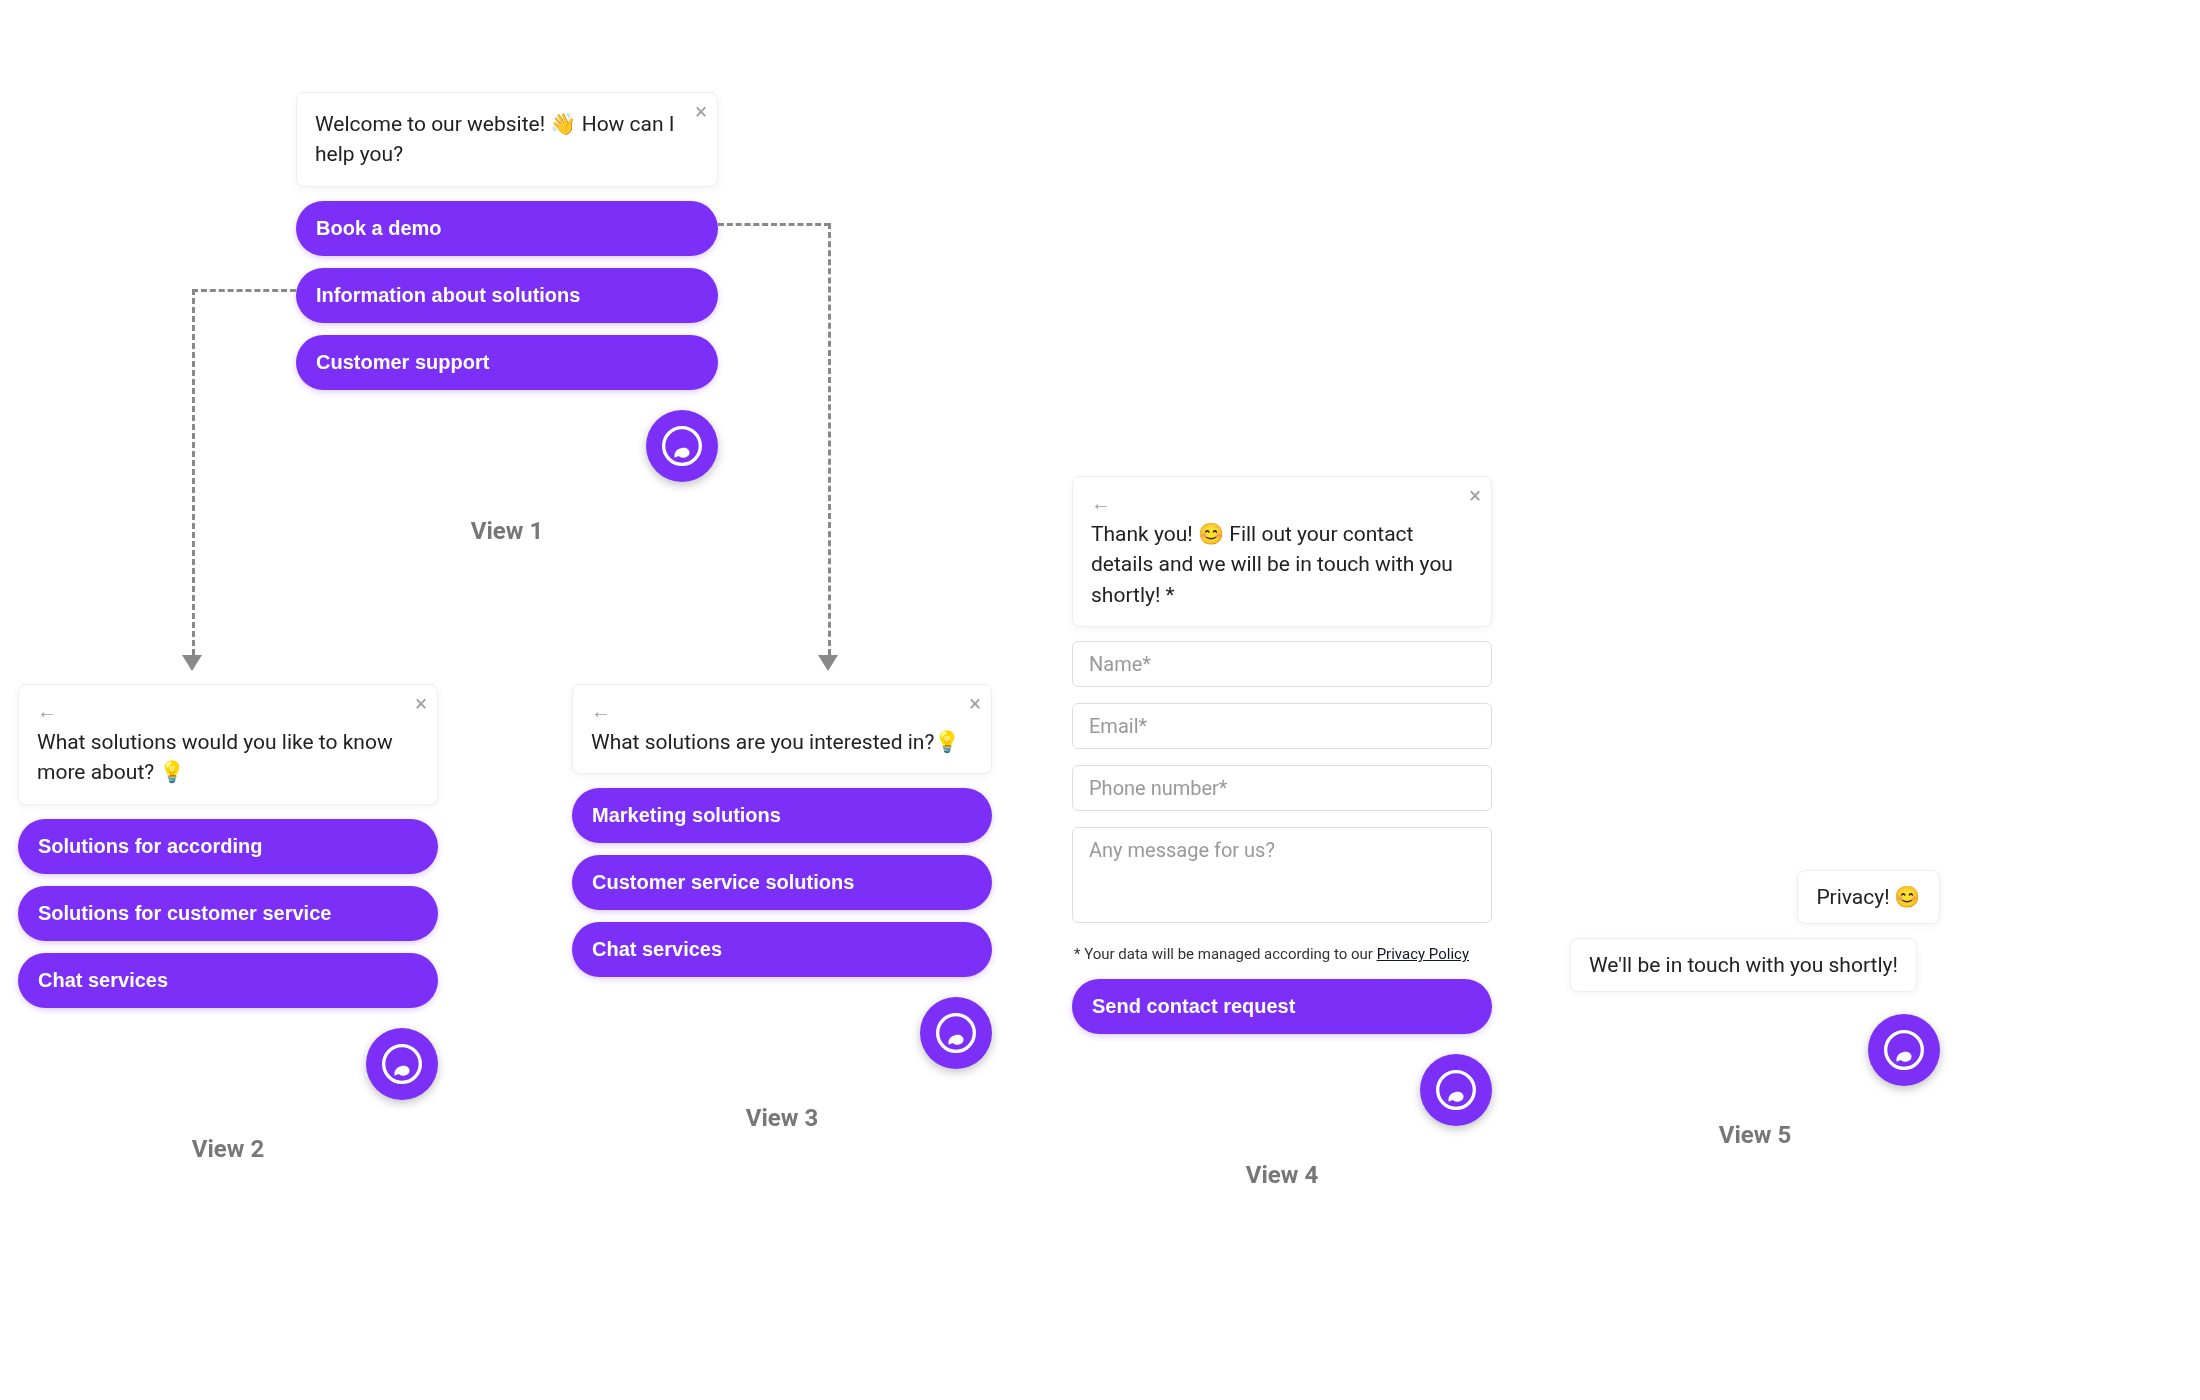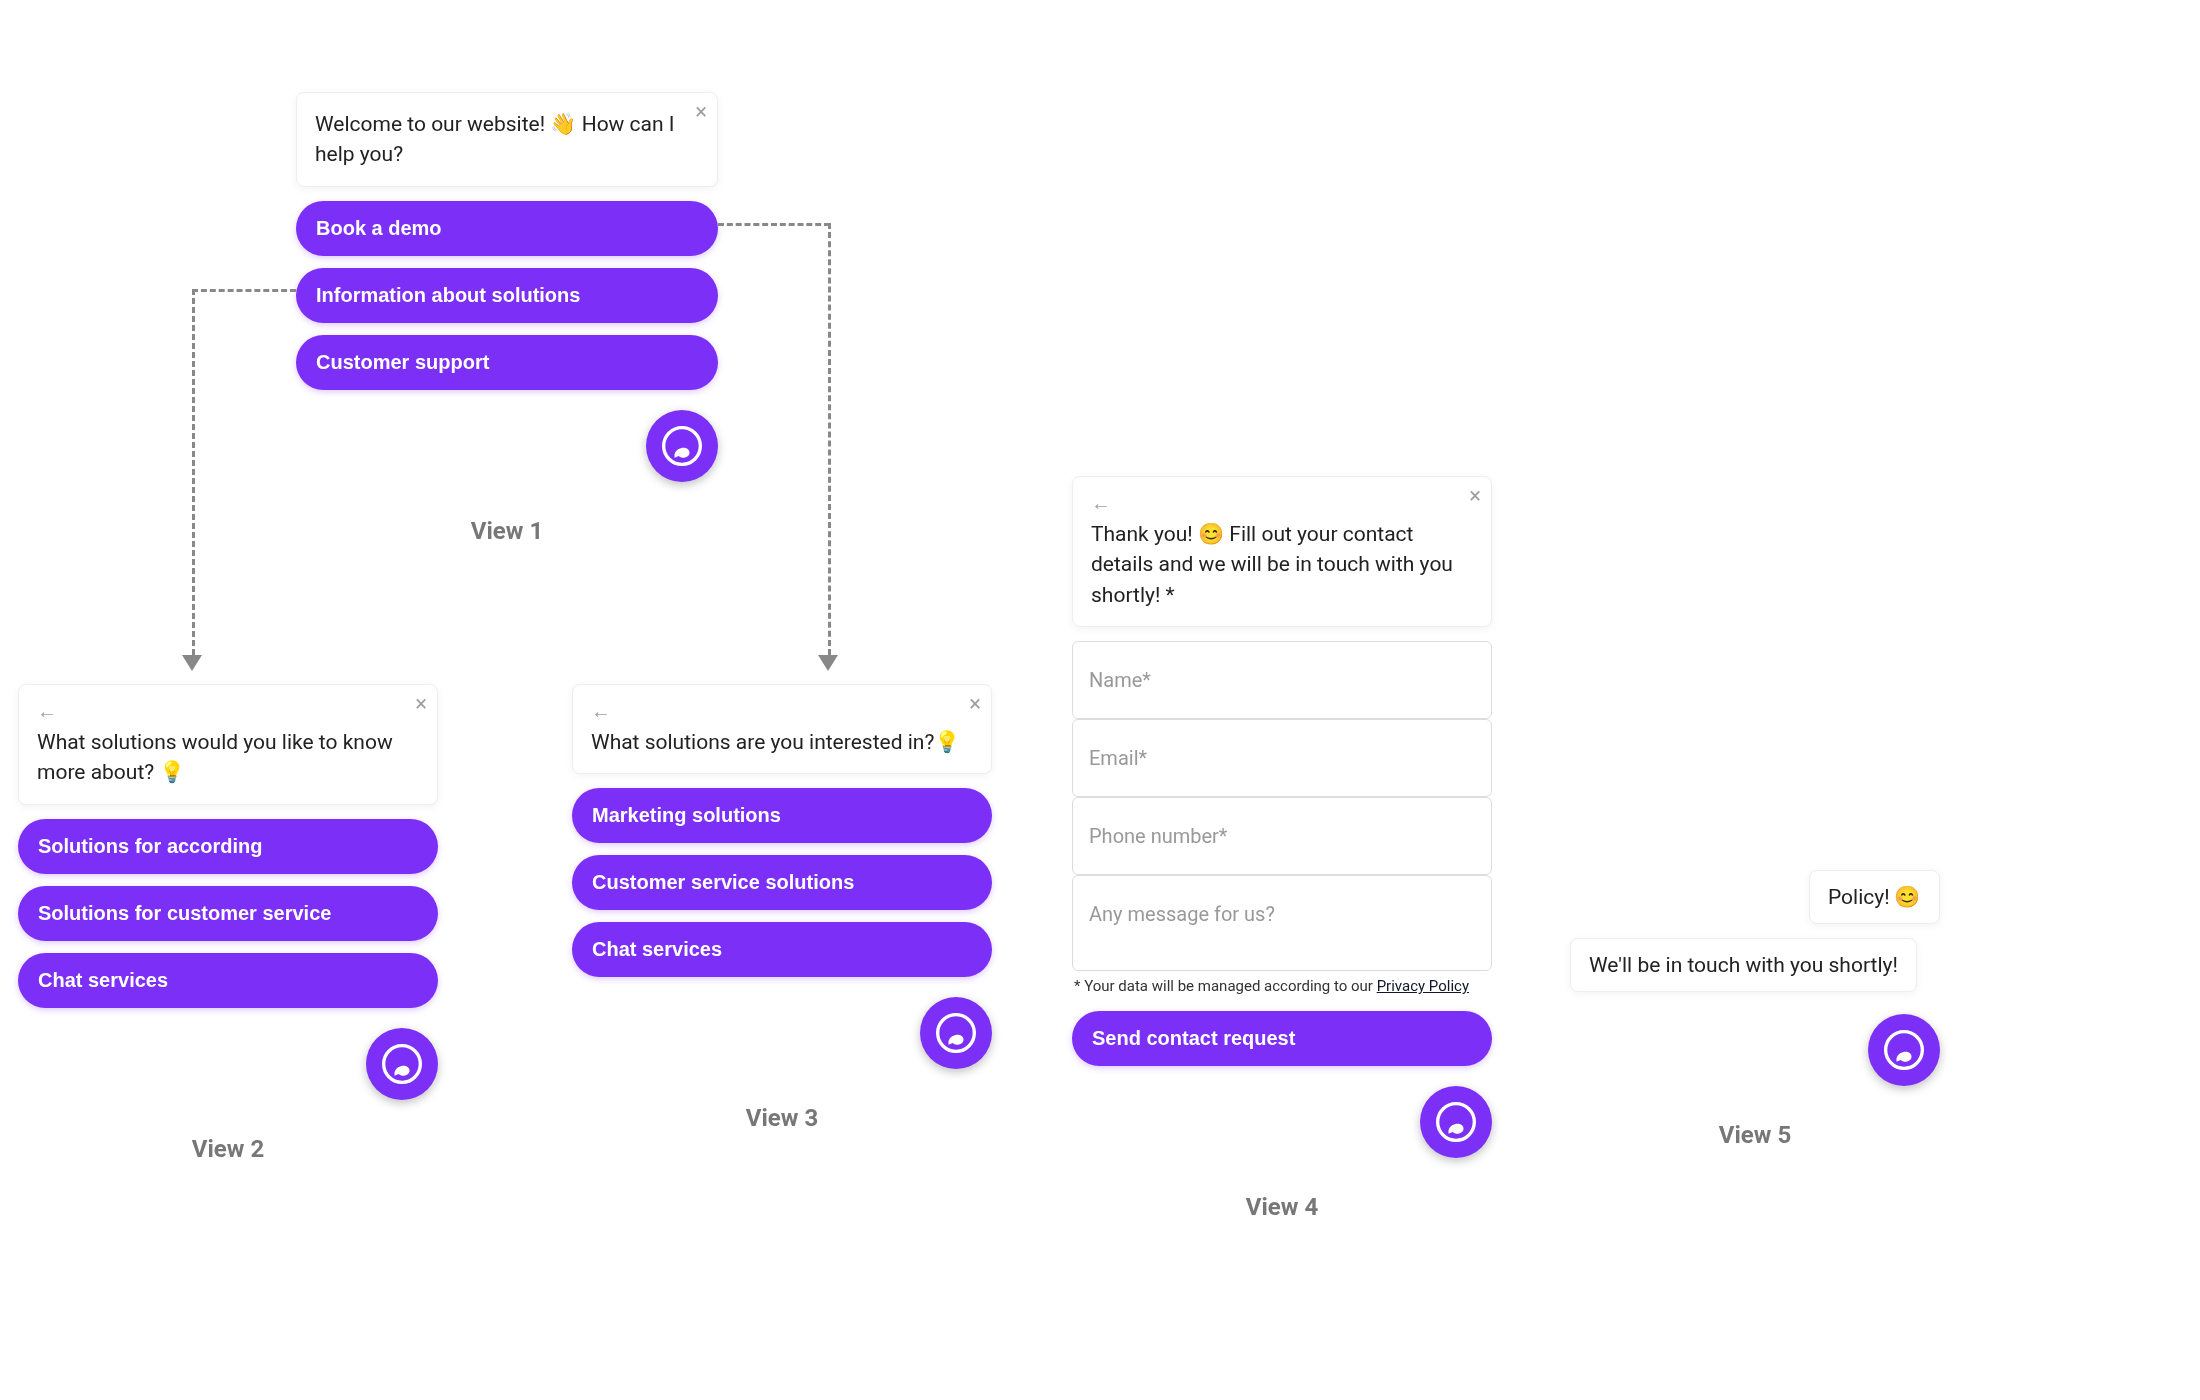--- a/index.html
+++ b/index.html
@@ -48,24 +48,24 @@
     align-self: flex-end; margin-top: 8px; cursor: pointer;
   }
   .fab svg { width: 40px; height: 40px; }
 
   .view-label { font-size: 24px; font-weight: 700; color: #777; text-align: center; margin-top: 35px; }
 
   .input, .textarea {
     width: 100%;
     border: 1px solid #ddd;
     border-radius: 6px;
-    padding: 26px 16px;
+    padding: 10px 16px;
     font-size: 20px;
     color: #333;
-    margin-bottom: 0;
+    margin-bottom: 16px;
     background: #fff;
     font-family: inherit;
   }
   .input::placeholder, .textarea::placeholder { color: #999; }
   .textarea { height: 96px; resize: none; }
 
   .note { font-size: 15px; color: #333; margin: 6px 0 16px 2px; }
   .note a { color: #0f172a; }
 
   .bubble-right {
@@ -174,21 +174,21 @@
   <div class="fab">
     <svg viewBox="0 0 48 48" fill="none">
       <circle cx="24" cy="24" r="22" stroke="#fff" stroke-width="4"></circle>
       <path d="M15 34c3-10 18-10 18-2 0 4-4 6-8 6-2 0-4-1-5-2l-5 2 0-4z" fill="#fff"></path>
     </svg>
   </div>
   <div class="view-label">View 4</div>
 </div>
 
 <div class="panel" style="left:1570px; top:870px; width:370px;">
-  <div class="bubble-right">Policy! 😊</div>
+  <div class="bubble-right">Privacy! 😊</div>
   <div class="bubble-left">We'll be in touch with you shortly!</div>
   <div class="fab">
     <svg viewBox="0 0 48 48" fill="none">
       <circle cx="24" cy="24" r="22" stroke="#fff" stroke-width="4"></circle>
       <path d="M15 34c3-10 18-10 18-2 0 4-4 6-8 6-2 0-4-1-5-2l-5 2 0-4z" fill="#fff"></path>
     </svg>
   </div>
   <div class="view-label">View 5</div>
 </div>
 

